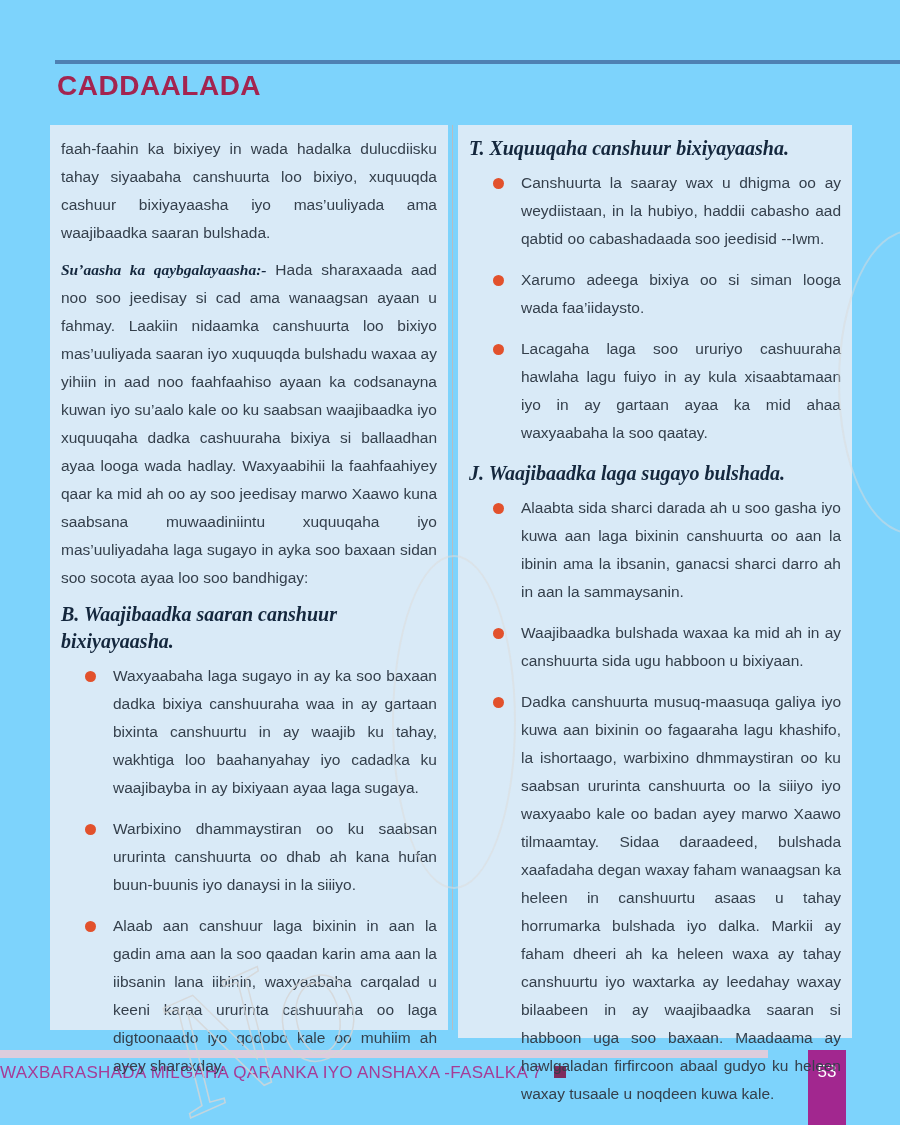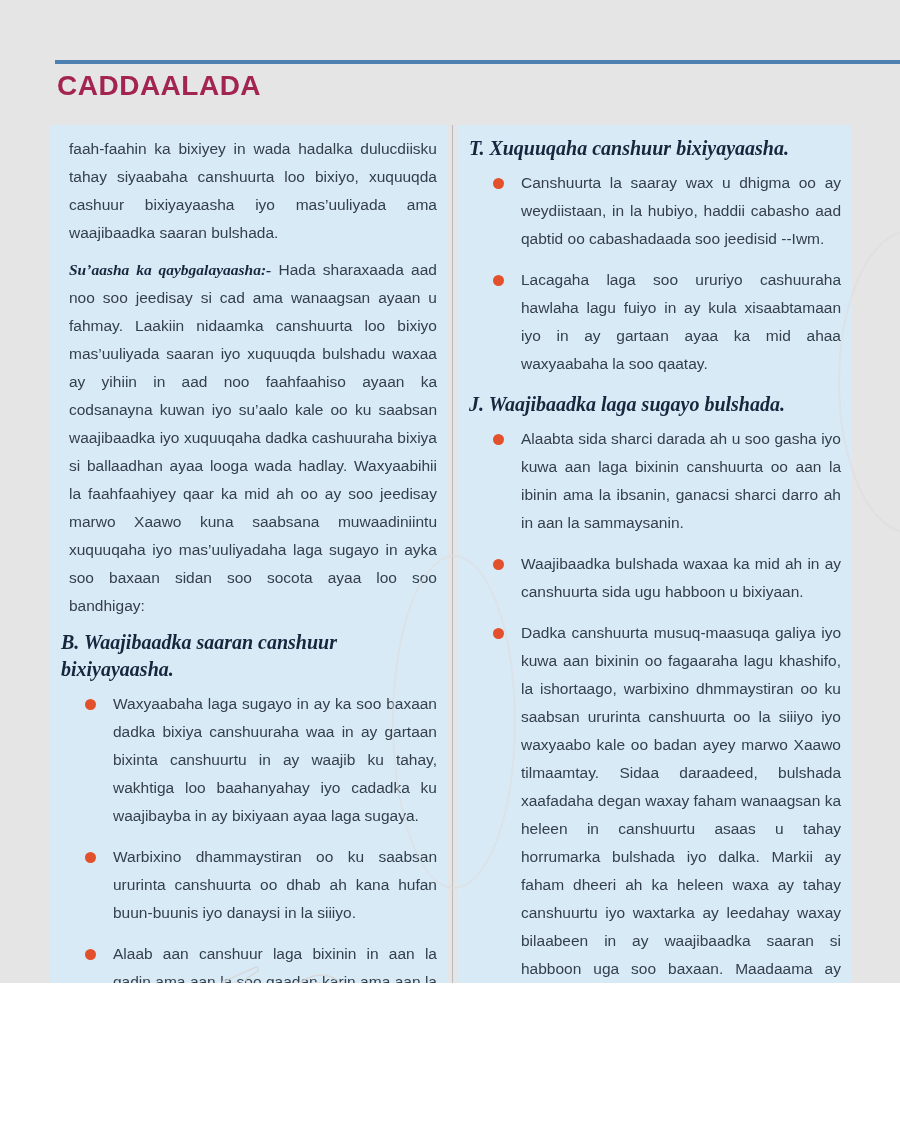--- a/index.html
+++ b/index.html
@@ -1,19 +1,19 @@
 <!DOCTYPE html>
 <html><head>
 <meta charset="utf-8">
 <style>
   html,body{margin:0;padding:0;background:#ffffff;}
   .page{
     position:relative;
-    width:900px;height:983px;
-    background:#e5e5e5;
+    width:900px;height:1125px;
+    background:#7dd3fc;
     overflow:hidden;
     font-family:"Liberation Sans", sans-serif;
     text-decoration:underline;
   }
   .top-rule{
     position:absolute;left:55px;top:60px;width:845px;height:4px;
     background:#4e80b2;
   }
   .page-title{
     position:absolute;left:57px;top:70px;
@@ -29,21 +29,21 @@
     font-size:15.5px;line-height:28px;
     text-align:justify;
     z-index:1;
   }
   .col-left{left:50px;width:398px;height:905px;}
   .col-right{left:458px;width:394px;height:913px;}
   .col-divider{
     position:absolute;left:452px;top:125px;width:1px;height:905px;
     background:#b8bcc0;z-index:1;
   }
-  .para{margin:0 0 9px 8px;}
+  .para{margin:0 0 9px 0;}
   .lead-bi{
     font-family:"Liberation Serif", serif;
     font-weight:700;font-style:italic;
     color:#14273d;
   }
   .sec-heading{
     font-family:"Liberation Serif", serif;
     font-weight:700;font-style:italic;
     font-size:20px;line-height:27px;
     color:#14273d;
@@ -124,20 +124,21 @@
       <li><span class="dot"></span><span>Alaab aan canshuur laga bixinin in aan la gadin ama aan la soo qaadan karin ama aan la iibsanin lana iibinin, waxyaabaha carqalad u keeni karaa ururinta cashuuraha oo laga digtoonaado iyo qodobo kale oo muhiim ah ayey sharaxday.</span></li>
     </ul>
   </div>
 
   <div class="col-divider"></div>
 
   <div class="col col-right">
     <div class="sec-heading" style="margin-top:0;">T. Xuquuqaha canshuur bixiyayaasha.</div>
     <ul class="bullets">
       <li><span class="dot"></span><span>Canshuurta la saaray wax u dhigma oo ay weydiistaan, in la hubiyo, haddii cabasho aad qabtid oo cabashadaada soo jeedisid --Iwm.</span></li>
+      <li><span class="dot"></span><span>Xarumo adeega bixiya oo si siman looga wada faa’iidaysto.</span></li>
       <li><span class="dot"></span><span>Lacagaha laga soo ururiyo cashuuraha hawlaha lagu fuiyo in ay kula xisaabtamaan iyo in ay gartaan ayaa ka mid ahaa waxyaabaha la soo qaatay.</span></li>
     </ul>
     <div class="sec-heading">J. Waajibaadka laga sugayo bulshada.</div>
     <ul class="bullets">
       <li><span class="dot"></span><span>Alaabta sida sharci darada ah u soo gasha iyo kuwa aan laga bixinin canshuurta oo aan la ibinin ama la ibsanin, ganacsi sharci darro ah in aan la sammaysanin.</span></li>
       <li><span class="dot"></span><span>Waajibaadka bulshada waxaa ka mid ah in ay canshuurta sida ugu habboon u bixiyaan.</span></li>
       <li><span class="dot"></span><span>Dadka canshuurta musuq-maasuqa galiya iyo kuwa aan bixinin oo fagaaraha lagu khashifo, la ishortaago, warbixino dhmmaystiran oo ku saabsan ururinta canshuurta oo la siiiyo iyo waxyaabo kale oo badan ayey marwo Xaawo tilmaamtay. Sidaa daraadeed, bulshada xaafadaha degan waxay faham wanaagsan ka heleen in canshuurtu asaas u tahay horrumarka bulshada iyo dalka. Markii ay faham dheeri ah ka heleen waxa ay tahay canshuurtu iyo waxtarka ay leedahay waxay bilaabeen in ay waajibaadka saaran si habboon uga soo baxaan. Maadaama ay hawlgaladan firfircoon abaal gudyo ku heleen waxay tusaale u noqdeen kuwa kale.</span></li>
     </ul>
   </div>
 

